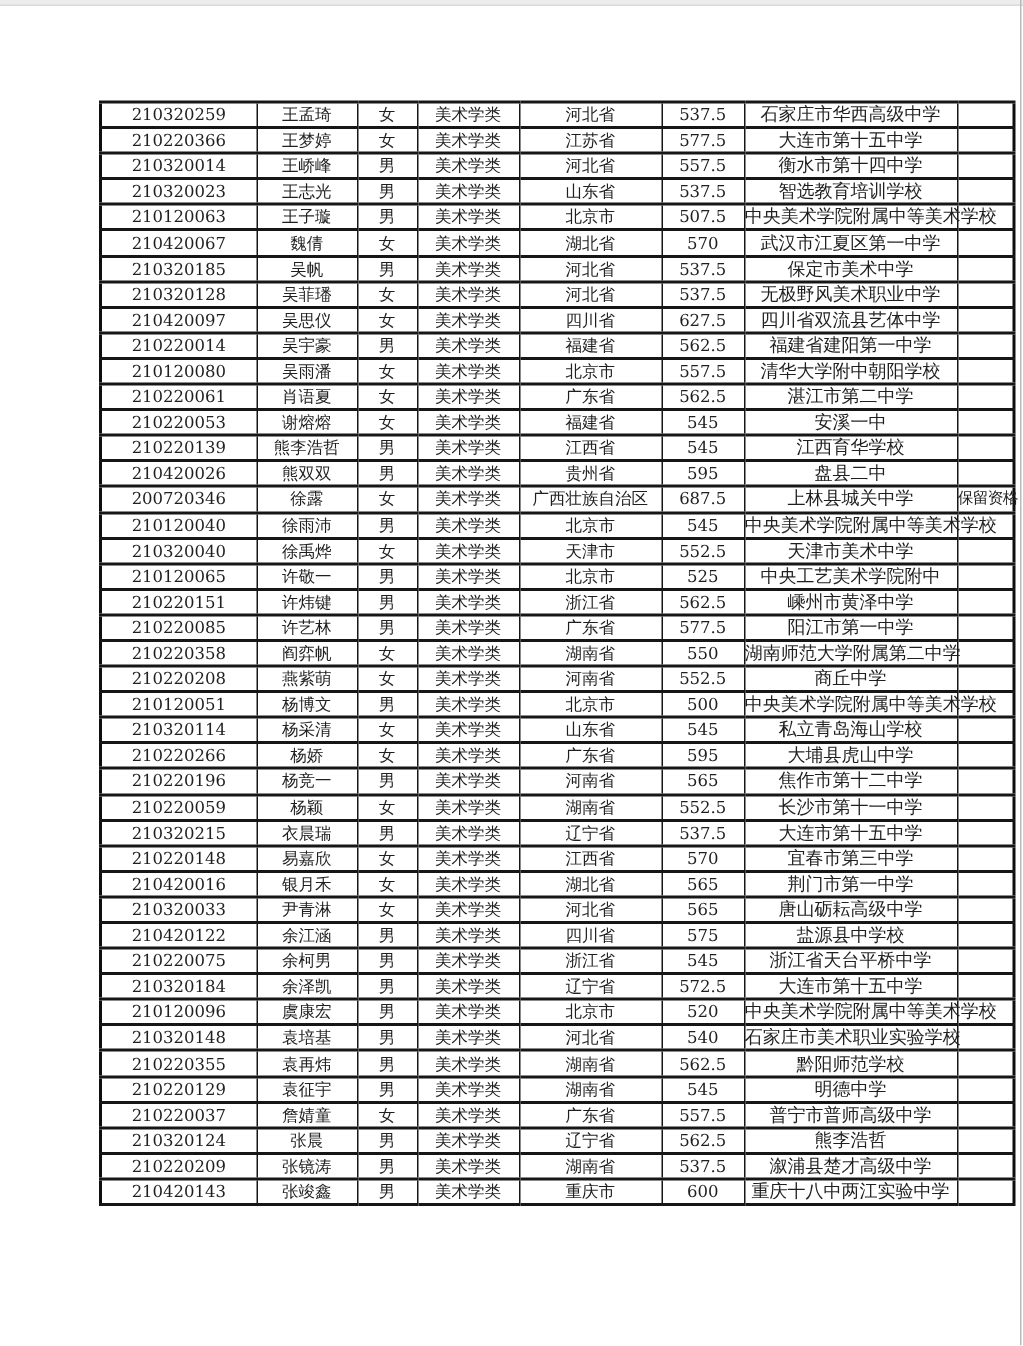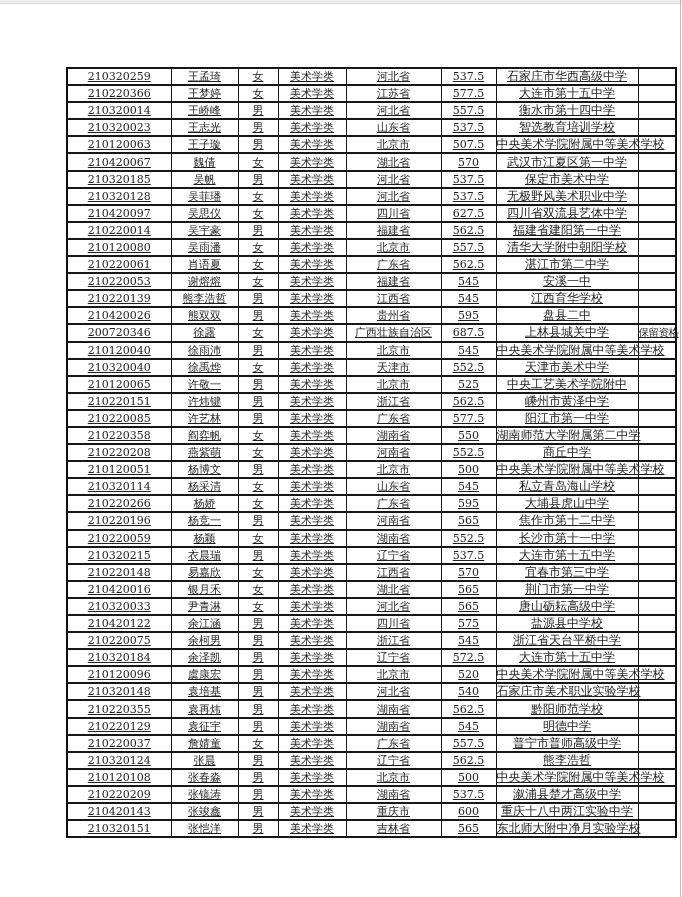--- a/index.html
+++ b/index.html
@@ -2,21 +2,21 @@
 <html><head>
 <meta charset="utf-8">
 <style>
   html,body{margin:0;padding:0;}
   body{background:#ffffff;font-family:"DejaVu Serif","Liberation Serif",serif;}
   .page{position:relative;width:682px;height:897px;background:#ffffff;overflow:hidden;}
   .top-strip{position:absolute;left:0;top:0;width:682px;height:3px;background:#ededed;border-bottom:1px solid #d9d9d9;}
   .right-edge{position:absolute;top:0;right:1px;width:1px;height:897px;background:#b9b9b9;}
   .roster{position:absolute;left:66px;top:67px;border-collapse:collapse;table-layout:fixed;width:609px;font-size:11px;color:#1f1f1f;}
   .roster td{border:1px solid #161616;border-top-width:2px;border-bottom-width:2px;height:15.1px;line-height:15px;padding:0;text-align:center;white-space:nowrap;overflow:visible;}
-  .roster{border:2px solid #0e0e0e;text-decoration:underline;}
+  .roster{border:2px solid #0e0e0e;}
   .roster td.c-school{font-size:12px;}
   .roster td.c-remark{font-size:10.5px;letter-spacing:-0.5px;}
 </style>
 </head>
 <body>
 
 <div class="page">
   <div class="top-strip"></div>
   <table class="roster">
     <colgroup>
@@ -434,55 +434,35 @@
           <td class="c-candidate_id">210320124</td>
           <td class="c-name">张晨</td>
           <td class="c-gender">男</td>
           <td class="c-category">美术学类</td>
           <td class="c-province">辽宁省</td>
           <td class="c-score">562.5</td>
           <td class="c-school">熊李浩哲</td>
           <td class="c-remark"></td>
         </tr>
         <tr>
-          <td class="c-candidate_id">210120108</td>
-          <td class="c-name">张春淼</td>
-          <td class="c-gender">男</td>
-          <td class="c-category">美术学类</td>
-          <td class="c-province">北京市</td>
-          <td class="c-score">500</td>
-          <td class="c-school">中央美术学院附属中等美术学校</td>
-          <td class="c-remark"></td>
-        </tr>
-        <tr>
           <td class="c-candidate_id">210220209</td>
           <td class="c-name">张镜涛</td>
           <td class="c-gender">男</td>
           <td class="c-category">美术学类</td>
           <td class="c-province">湖南省</td>
           <td class="c-score">537.5</td>
           <td class="c-school">溆浦县楚才高级中学</td>
           <td class="c-remark"></td>
         </tr>
         <tr>
           <td class="c-candidate_id">210420143</td>
           <td class="c-name">张竣鑫</td>
           <td class="c-gender">男</td>
           <td class="c-category">美术学类</td>
           <td class="c-province">重庆市</td>
           <td class="c-score">600</td>
           <td class="c-school">重庆十八中两江实验中学</td>
-          <td class="c-remark"></td>
-        </tr>
-        <tr>
-          <td class="c-candidate_id">210320151</td>
-          <td class="c-name">张恺洋</td>
-          <td class="c-gender">男</td>
-          <td class="c-category">美术学类</td>
-          <td class="c-province">吉林省</td>
-          <td class="c-score">565</td>
-          <td class="c-school">东北师大附中净月实验学校</td>
           <td class="c-remark"></td>
         </tr>
       </tbody>
   </table>
   <div class="right-edge"></div>
 </div>
 
 </body></html>

